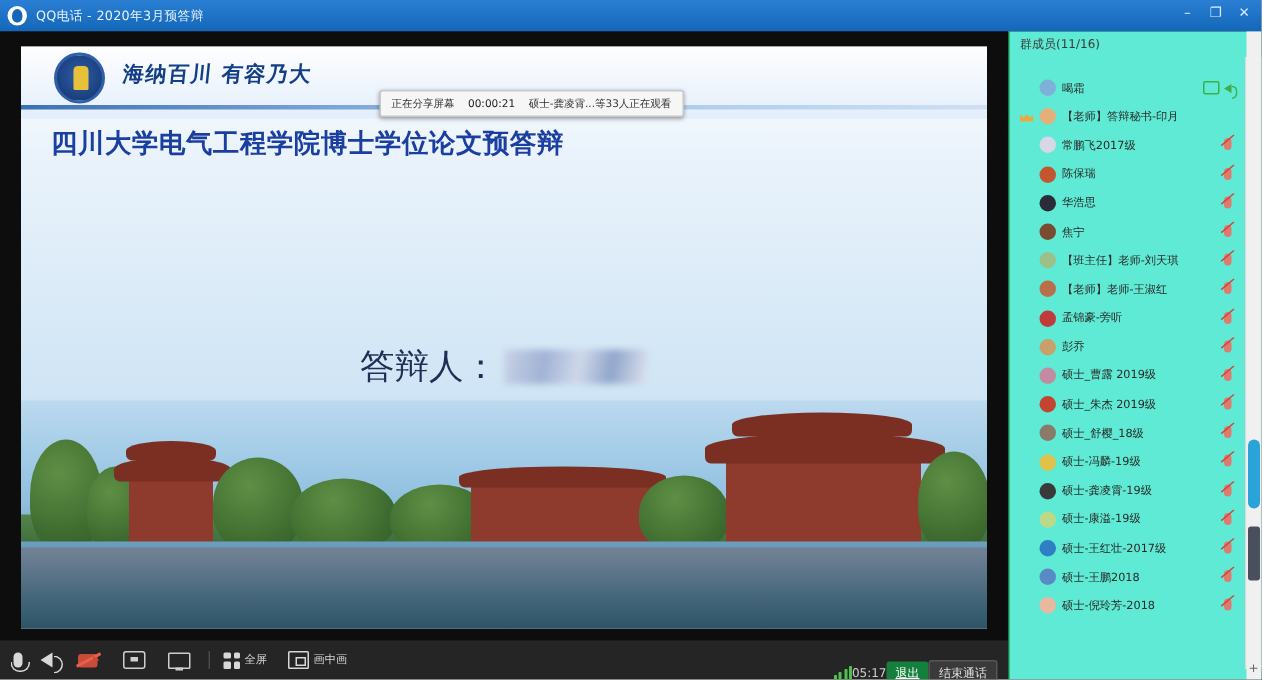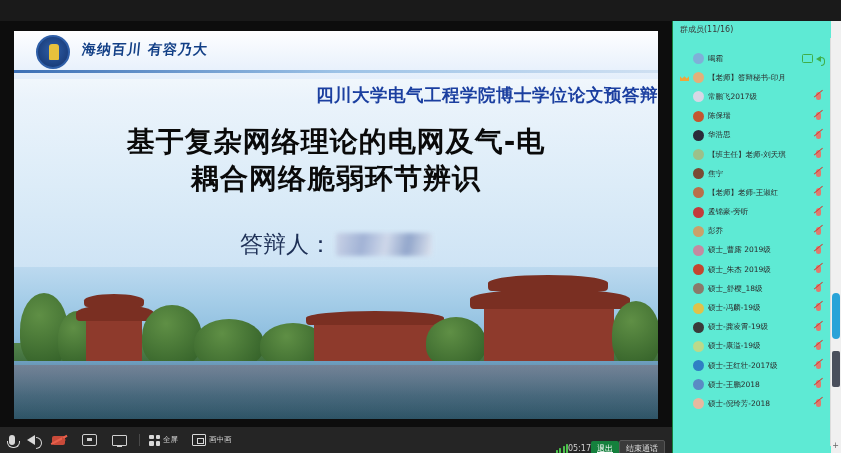--- a/index.html
+++ b/index.html
@@ -29,23 +29,23 @@
   .slide-head:after{content:"";position:absolute;left:0;bottom:6px;width:100%;height:3px;
                     background:linear-gradient(90deg,#3b6fb5,#9cc2e6,#cfe0f2);}
   .scu-logo{position:absolute;left:22px;top:4px;width:34px;height:34px;border-radius:50%;
             background:radial-gradient(circle at 50% 45%,#2f5fa8 0%,#1b3f7d 70%,#12305f 100%);
             border:2px solid #2f5fa8;box-sizing:border-box;}
   .scu-logo:after{content:"";position:absolute;left:11px;top:7px;width:10px;height:16px;
                   background:#e8c13c;border-radius:3px 3px 1px 1px;}
   .motto{position:absolute;left:68px;top:10px;font-size:14px;font-weight:bold;color:#123f86;
          font-family:"DejaVu Serif","Liberation Serif",serif;letter-spacing:1px;
          transform:skewX(-6deg);}
-  .slide-title{position:absolute;left:0;top:52px;width:100%;text-align:right;
+  .slide-title{position:absolute;left:0;top:52px;width:100%;text-align:left;
                font-size:17.5px;font-weight:bold;color:#1b3fa0;letter-spacing:.5px;
-               font-family:"DejaVu Sans","Liberation Sans",sans-serif;}
+               font-family:"DejaVu Sans","Liberation Sans",sans-serif;padding-left:20px;}
   .slide-main{position:absolute;left:0;top:92px;width:100%;text-align:center;
               font-size:28px;line-height:37px;font-weight:bold;color:#0a0a0a;letter-spacing:1px;}
   .slide-sub{position:absolute;left:0;top:198px;width:100%;text-align:center;}
   .sub-line{font-size:23px;color:#1d2f55;font-family:"DejaVu Serif","Liberation Serif",serif;
             display:flex;justify-content:center;align-items:center;gap:2px;}
   .blur-name{display:inline-block;width:96px;height:23px;margin-left:2px;border-radius:2px;
              background:linear-gradient(100deg,#c9d2e6 0%,#9fb0d4 28%,#cfd8ea 52%,#8fa3c9 74%,#dfe5f0 100%);
              filter:blur(2.2px);opacity:.95;}
   .slide-date{margin-top:6px;font-size:13px;color:#1d2f55;
               font-family:"DejaVu Serif","Liberation Serif",serif;}
@@ -139,35 +139,40 @@
   .wscroll{position:absolute;right:0;top:21px;width:10px;height:432px;background:#f0f0f0;}
   .wthumb{position:absolute;left:1px;top:272px;width:8px;height:46px;background:#29a3d8;border-radius:4px;}
   .wthumb2{position:absolute;left:1px;top:330px;width:8px;height:36px;background:#4a4f5c;border-radius:2px;}
   .wplus{position:absolute;right:2px;bottom:3px;color:#666;font-size:8px;}
 </style>
 </head>
 <body>
 
 <div id="app">
 
+  <div class="titlebar">
+    <div class="tb-icon"></div>
+    <div class="tb-title">QQ电话 - 2020年3月预答辩</div>
+    <div class="tb-btns">
+      <div class="tb-btn">–</div>
+      <div class="tb-btn">❐</div>
+      <div class="tb-btn">✕</div>
+    </div>
+  </div>
 
   <div class="stage">
     <div class="slide">
 
       <div class="slide-head">
         <div class="scu-logo"></div>
         <div class="motto">海纳百川  有容乃大</div>
       </div>
 
       <div class="slide-title">四川大学电气工程学院博士学位论文预答辩</div>
 
-      <div class="slide-main">
-        <div>基于复杂网络理论的电网及气-电</div>
-        <div>耦合网络脆弱环节辨识</div>
-      </div>
 
       <div class="slide-sub">
         <div class="sub-line">
           <span>答辩人：</span>
           <span class="blur-name"></span>
         </div>
         <div class="slide-date">2020年3月</div>
       </div>
 
       <div class="photo">
@@ -185,20 +190,25 @@
         <div class="tree" style="left:412px;width:60px;height:50px;"></div>
         <div class="bld" style="left:470px;width:130px;height:56px;"></div>
         <div class="roof" style="left:456px;bottom:110px;width:160px;height:20px;"></div>
         <div class="roof" style="left:474px;bottom:128px;width:120px;height:16px;"></div>
         <div class="tree" style="left:598px;width:48px;height:66px;"></div>
         <div class="water"></div>
         <div class="refl"></div>
       </div>
     </div>
 
+    <div class="share-pill">
+      <span>正在分享屏幕</span>
+      <span class="sp-time">00:00:21</span>
+      <span>硕士-龚凌霄...等33人正在观看</span>
+    </div>
   </div>
 
   <div class="bottombar">
     <div class="bb-btn">
       <span class="ic ic-mic"></span>
       <span></span>
     </div>
     <div class="bb-btn">
       <span class="ic ic-spk"></span>
       <span></span>
@@ -277,29 +287,29 @@
           </span>
         </div>
         <div class="mrow indent">
           <span class="av" style="background: rgb(43, 43, 58);"></span>
           <span class="mname">华浩思</span>
           <span class="mico">
             <span class="mic-off"></span>
           </span>
         </div>
         <div class="mrow indent">
+          <span class="av" style="background: rgb(122, 74, 51);"></span>
+          <span class="mname">焦宁</span>
+          <span class="mico">
+            <span class="mic-off"></span>
+          </span>
+        </div>
+        <div class="mrow indent">
           <span class="av" style="background: rgb(156, 192, 138);"></span>
           <span class="mname">【班主任】老师-刘天琪</span>
-          <span class="mico">
-            <span class="mic-off"></span>
-          </span>
-        </div>
-        <div class="mrow indent">
-          <span class="av" style="background: rgb(122, 74, 51);"></span>
-          <span class="mname">焦宁</span>
           <span class="mico">
             <span class="mic-off"></span>
           </span>
         </div>
         <div class="mrow indent">
           <span class="av" style="background: rgb(185, 111, 74);"></span>
           <span class="mname">【老师】老师-王淑红</span>
           <span class="mico">
             <span class="mic-off"></span>
           </span>

